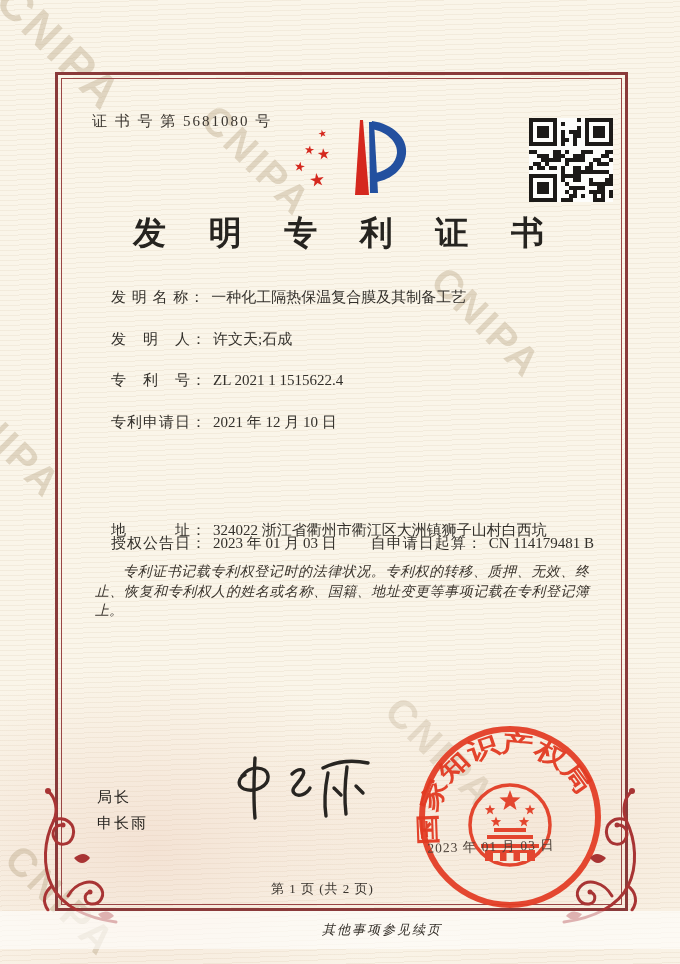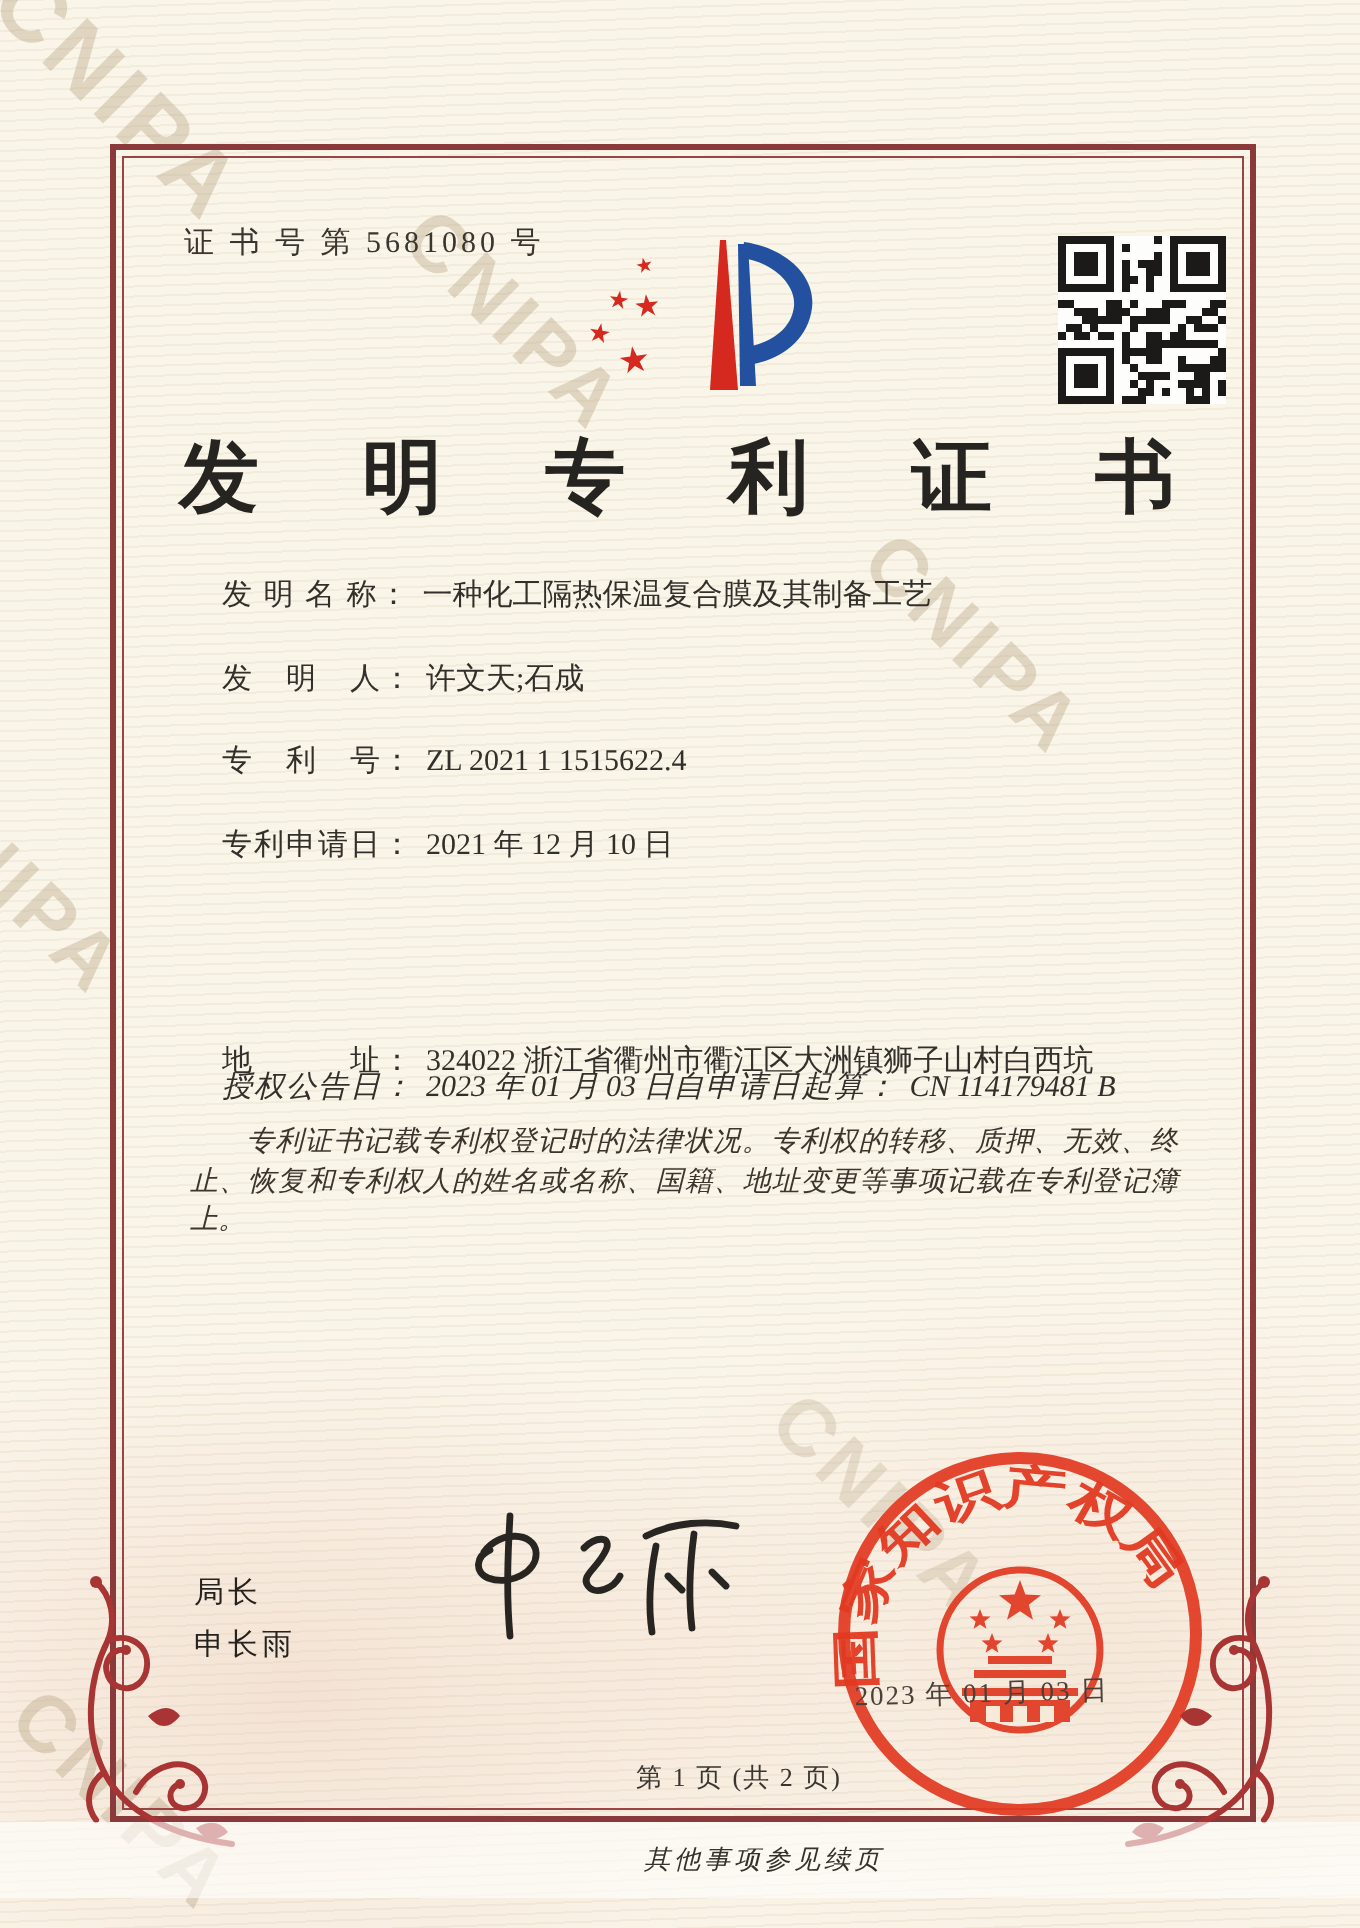--- a/index.html
+++ b/index.html
@@ -17,41 +17,41 @@
       white-space:nowrap;user-select:none;}
   .frame{position:absolute;left:55px;top:72px;width:567px;height:833px;
          border:3px solid #8a3a3a;}
   .frame-inner{position:absolute;left:3px;top:3px;right:3px;bottom:3px;
          border:1px solid #9a4545;}
   .certno{position:absolute;left:92px;top:112px;font-size:15px;color:#3a352f;
           letter-spacing:2px;}
   .logo{position:absolute;left:293px;top:110px;width:104px;height:94px;}
   .logo .star{position:absolute;color:#d5281e;line-height:1;}
   .title{position:absolute;left:55px;top:211px;width:567px;text-align:center;
-         font-size:40px;font-weight:700;color:#262420;letter-spacing:0.52em;
+         font-size:33px;font-weight:700;color:#262420;letter-spacing:0.52em;
          text-indent:0.52em;}
   .qr{position:absolute;left:529px;top:118px;width:84px;height:84px;background:#fdfdfb;}
   .row{position:absolute;left:111px;width:500px;font-size:15px;color:#33302b;
        white-space:nowrap;}
   .row .lbl{letter-spacing:1px;}
   .row .val{margin-left:6px;}
-  .row7{display:flex;font-style:italic;}
+  .row7{display:flex;gap:34px;}
   .paras{position:absolute;left:95px;top:562px;width:494px;font-size:14px;
          line-height:19.5px;color:#3b352e;text-align:justify;font-style:italic;}
   .paras p{margin:0;text-indent:2em;}
   .signer{position:absolute;left:97px;top:784px;
           font-family:"Liberation Sans",sans-serif;font-size:15px;color:#26231f;
           font-weight:500;letter-spacing:2px;line-height:26px;}
   .sig-svg{position:absolute;left:222px;top:748px;}
   .seal{position:absolute;left:415px;top:722px;width:190px;height:190px;}
   .seal-date{position:absolute;left:424px;top:838px;width:134px;text-align:center;
          font-size:13.5px;color:#4b4038;letter-spacing:1px;transform:rotate(-1.5deg);
          white-space:nowrap;}
   .pageno{position:absolute;left:55px;top:880px;width:535px;text-align:center;
-          font-size:13px;color:#3a352f;letter-spacing:1px;margin-left:47px;}
+          font-size:13px;color:#3a352f;letter-spacing:1px;}
   .foot-strip{position:absolute;left:0;top:911px;width:680px;height:38px;
           background:rgba(255,255,253,0.62);}
   .footnote{position:absolute;left:0;top:921px;width:680px;text-align:center;
           font-size:13px;color:#35302a;font-style:italic;letter-spacing:2px;padding-left:42px;}
   .flourish{position:absolute;width:92px;height:138px;}
   .flourish.fl-left{left:28px;top:788px;}
   .flourish.fl-right{left:560px;top:788px;transform:scaleX(-1);}
 </style>
 </head>
 <body>

